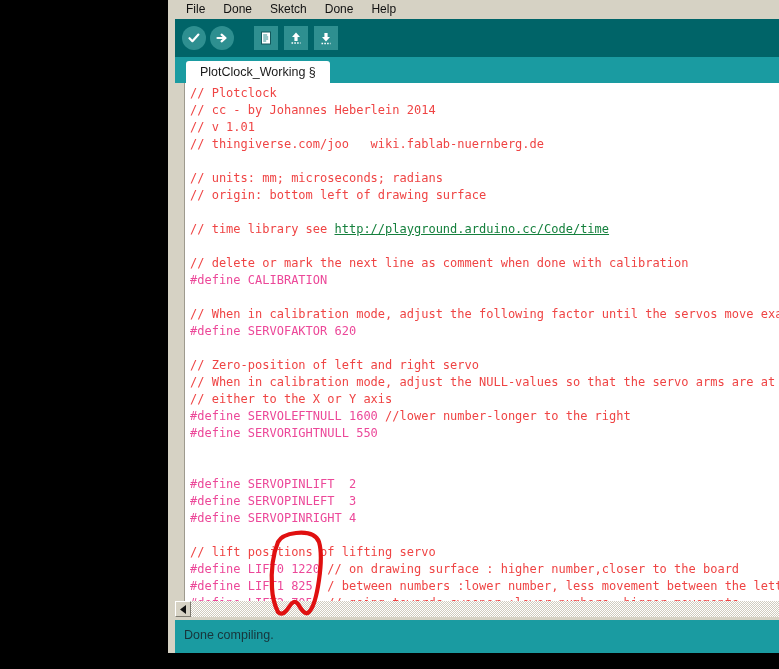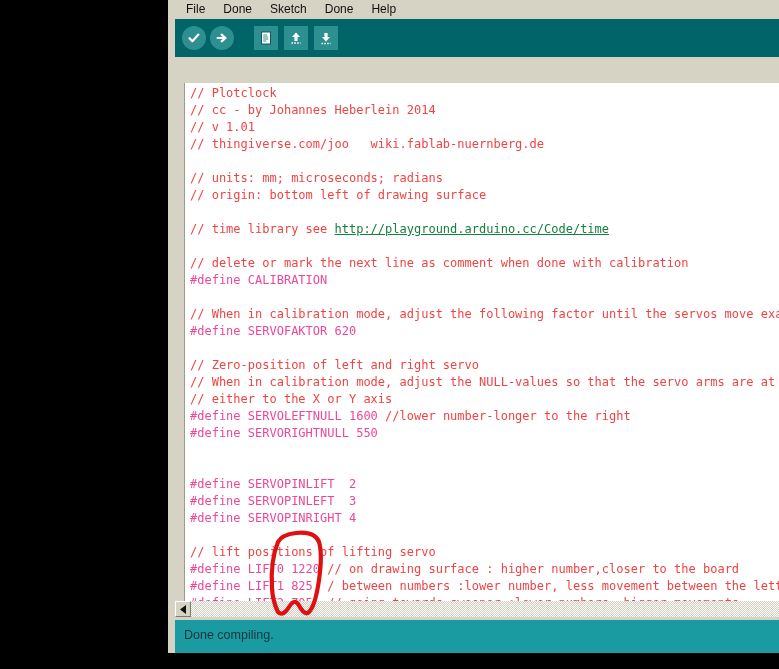--- a/index.html
+++ b/index.html
@@ -236,20 +236,23 @@
         </div>
         <div class="tb-sq">
           <svg width="16" height="16" viewBox="0 0 16 16">
             <path d="M8 11.5 L4 7 L6.4 7 L6.4 3 L9.6 3 L9.6 7 L12 7 Z" fill="#ffffff"></path>
             <path d="M3.5 13.5h9" stroke="#ffffff" stroke-width="1.4" stroke-dasharray="1.6 1.2"></path>
           </svg>
         </div>
       </div>
     </div>
 
+    <div id="tabbar">
+      <div id="tab-active">PlotClock_Working §</div>
+    </div>
 
     <div id="editor">
       <div id="gutter"></div>
       <div id="code"><div class="ln"><span class="cm">// Plotclock</span></div><div class="ln"><span class="cm">// cc - by Johannes Heberlein 2014</span></div><div class="ln"><span class="cm">// v 1.01</span></div><div class="ln"><span class="cm">// thingiverse.com/joo   wiki.fablab-nuernberg.de</span></div><div class="ln">&nbsp;</div><div class="ln"><span class="cm">// units: mm; microseconds; radians</span></div><div class="ln"><span class="cm">// origin: bottom left of drawing surface</span></div><div class="ln">&nbsp;</div><div class="ln"><span class="cm">// time library see </span><span class="lnk">http://playground.arduino.cc/Code/time</span></div><div class="ln">&nbsp;</div><div class="ln"><span class="cm">// delete or mark the next line as comment when done with calibration</span></div><div class="ln"><span class="kw">#define CALIBRATION</span></div><div class="ln">&nbsp;</div><div class="ln"><span class="cm">// When in calibration mode, adjust the following factor until the servos move exactly</span></div><div class="ln"><span class="kw">#define SERVOFAKTOR 620</span></div><div class="ln">&nbsp;</div><div class="ln"><span class="cm">// Zero-position of left and right servo</span></div><div class="ln"><span class="cm">// When in calibration mode, adjust the NULL-values so that the servo arms are at all</span></div><div class="ln"><span class="cm">// either to the X or Y axis</span></div><div class="ln"><span class="kw">#define SERVOLEFTNULL 1600 </span><span class="cm">//lower number-longer to the right</span></div><div class="ln"><span class="kw">#define SERVORIGHTNULL 550</span></div><div class="ln">&nbsp;</div><div class="ln">&nbsp;</div><div class="ln"><span class="kw">#define SERVOPINLIFT  2</span></div><div class="ln"><span class="kw">#define SERVOPINLEFT  3</span></div><div class="ln"><span class="kw">#define SERVOPINRIGHT 4</span></div><div class="ln">&nbsp;</div><div class="ln"><span class="cm">// lift positions of lifting servo</span></div><div class="ln"><span class="kw">#define LIFT0 1220 </span><span class="cm">// on drawing surface : higher number,closer to the board</span></div><div class="ln"><span class="kw">#define LIFT1 825  </span><span class="cm">/ between numbers :lower number, less movement between the letters</span></div><div class="ln"><span class="kw">#define LIFT2 705  </span><span class="cm">// going towards sweeper :lower numbers, bigger movements</span></div></div>
     </div>
 
     <div id="hscroll">
       <div id="hscroll-track"></div>
       <div id="hscroll-left">
         <svg width="7" height="9" viewBox="0 0 7 9">

